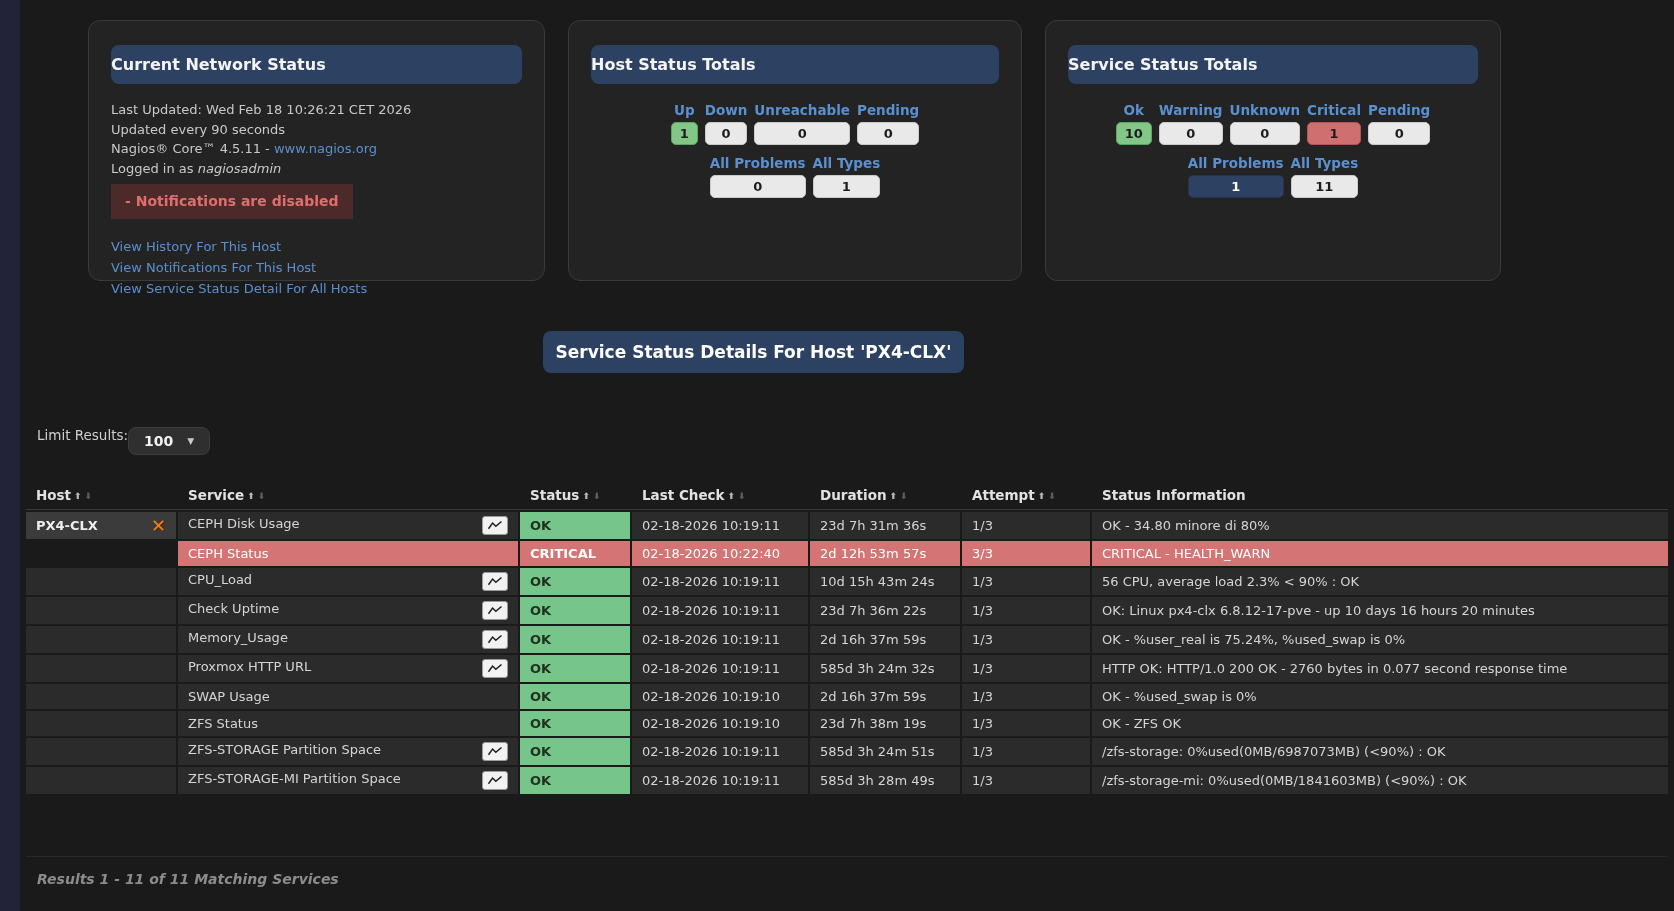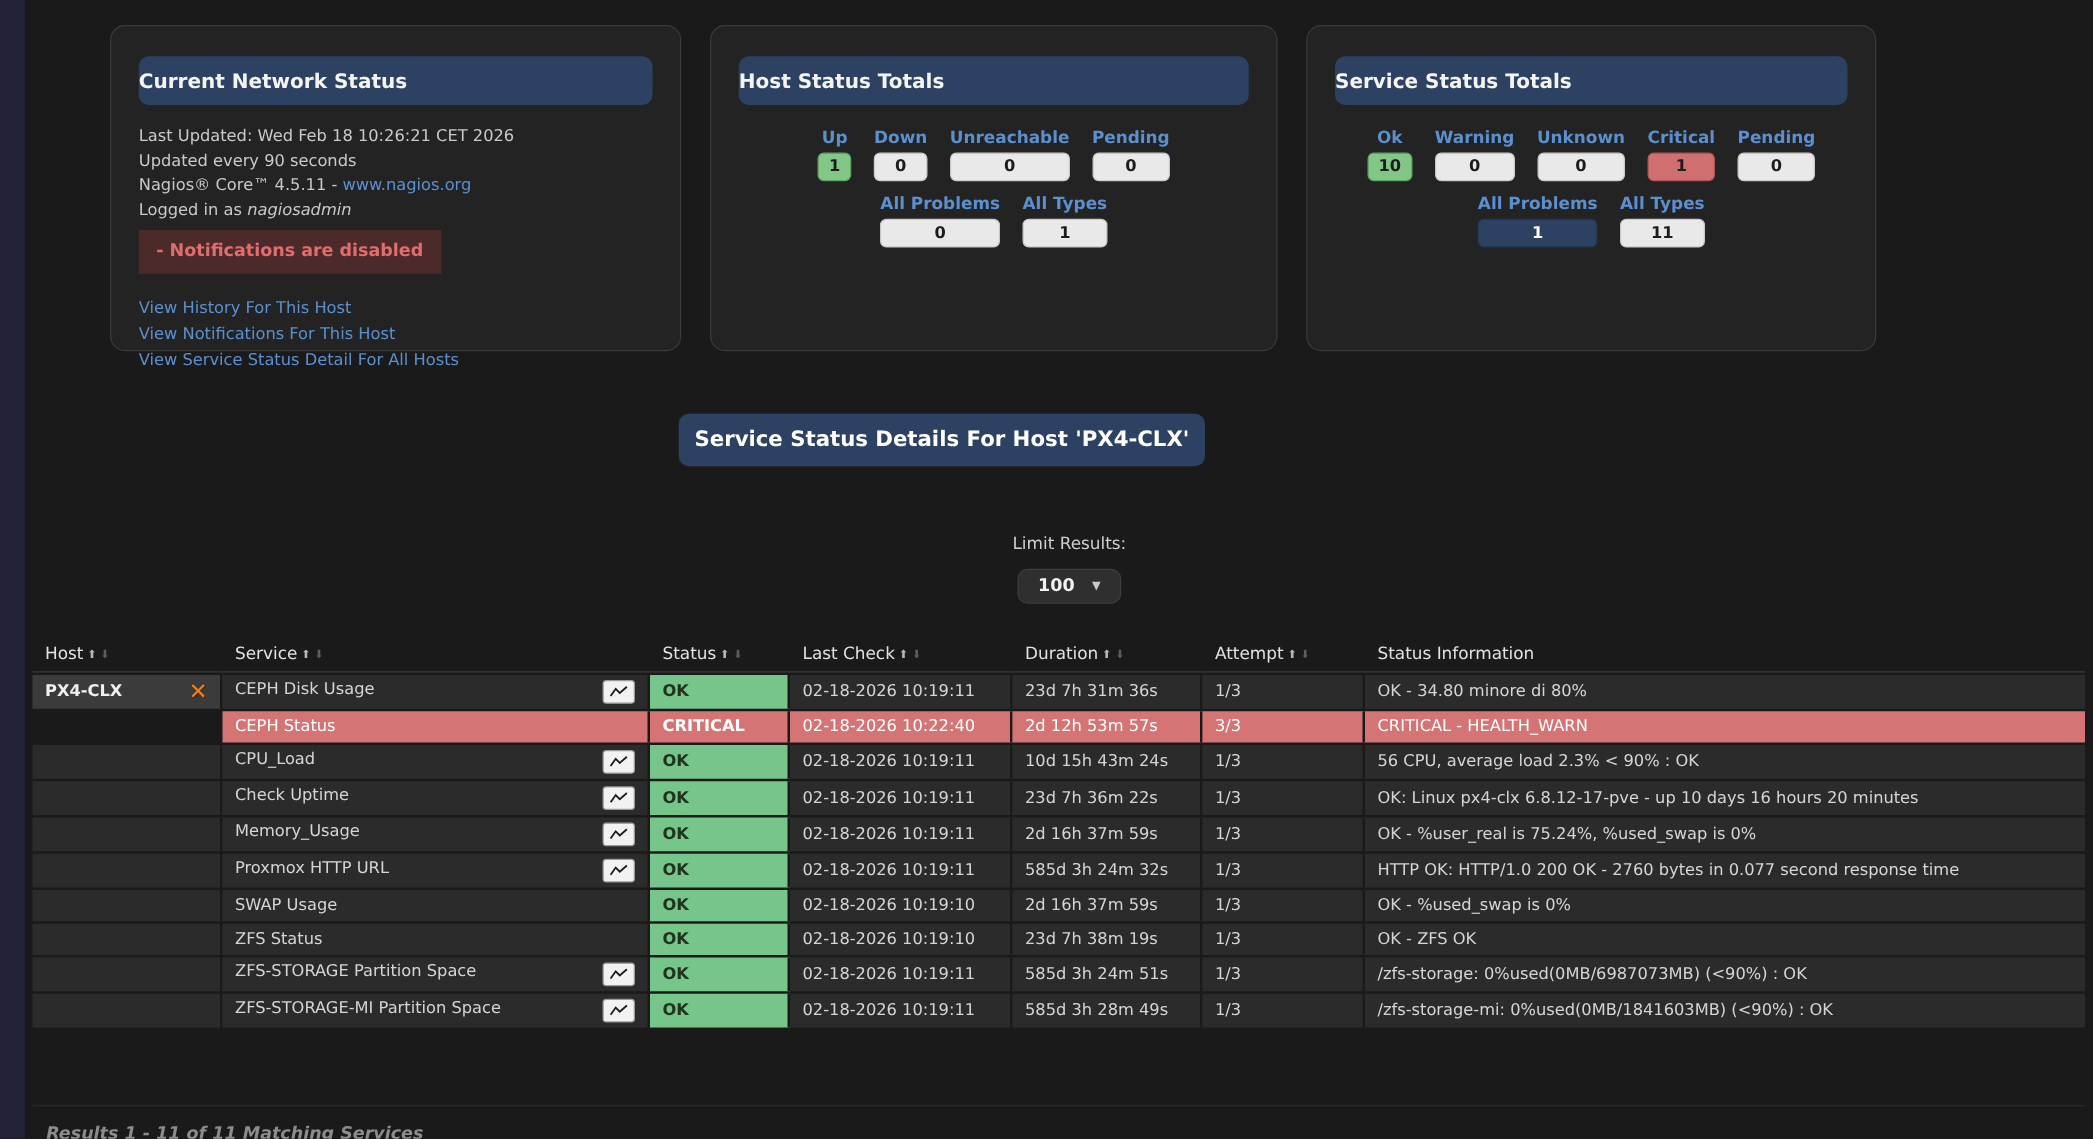--- a/index.html
+++ b/index.html
@@ -22,41 +22,41 @@
   .panel-header{background:#2d4263;border-radius:8px;color:#f4f4f4;font-weight:bold;font-size:16px;text-align:left;padding:10px 0;}
 
   .ns-body{margin-top:16px;font-size:13px;color:#c9c9c9;line-height:1.5;}
   .link{color:#5b90d0;text-decoration:none;cursor:pointer;}
   .italic{font-style:italic;}
   .notice-badge{display:inline-block;margin-top:6px;background:#4d2a2a;color:#e06e6e;font-weight:bold;font-size:14px;padding:7px 14px;border-radius:0;}
   .ns-links{margin-top:18px;font-size:13px;line-height:1.6;}
   .ns-links div{color:#5b90d0;cursor:pointer;}
 
   .tot-wrap{margin-top:18px;display:flex;flex-direction:column;align-items:center;}
-  .tot-grid{display:grid;grid-auto-flow:column;gap:18px;justify-content:center;}
+  .tot-grid{display:grid;grid-auto-flow:column;gap:7px;justify-content:center;}
   .tot-col{display:flex;flex-direction:column;align-items:center;gap:4px;}
   .tot-label{color:#5b90d0;font-weight:bold;font-size:13.5px;cursor:pointer;white-space:nowrap;}
   .tot-label.it{}
   .tot-box{display:block;width:100%;box-sizing:border-box;text-align:center;background:#e9e9e9;color:#1c1c1c;font-weight:bold;font-size:13px;padding:3px 8px;border-radius:5px;border:1px solid #c9c9c9;min-width:26px;}
   .tot-box.green{background:#82c787;border-color:#5da562;}
   .tot-box.red{background:#d06f70;border-color:#b25556;}
   .tot-box.navy{background:#2d4263;color:#ffffff;border-color:#24344e;}
   .tot-summary{margin-top:10px;}
 
   
   .banner{width:421px;margin:50px 0 0 543px;background:#2d4263;border-radius:8px;text-align:center;color:#fff;font-weight:bold;font-size:17px;padding:11px 0;}
 
   
-  .limit-row{margin:54px 0 0 37px;display:flex;align-items:center;gap:12px;color:#cfcfcf;font-size:13.5px;flex-direction:column;}
+  .limit-row{margin:54px 0 0 37px;display:flex;align-items:flex-start;gap:0;color:#cfcfcf;font-size:13.5px;}
   .limit-select{background:#2f2f2f;border:1px solid #3c3c3c;border-radius:8px;padding:5px 15px;display:flex;gap:14px;align-items:center;color:#f2f2f2;font-weight:bold;font-size:14px;cursor:pointer;}
   .dd-arrow{font-size:9px;color:#c9c9c9;}
 
   
   table.svc{width:1642px;margin:26px 6px 0 26px;border-collapse:separate;border-spacing:0 2px;table-layout:fixed;font-size:13px;}
-  table.svc th{color:#e2e2e2;font-weight:normal;font-size:13.5px;text-align:left;padding:4px 10px 6px 10px;border-bottom:1px solid #3a3a3a;white-space:nowrap;}
+  table.svc th{color:#e2e2e2;font-weight:bold;font-size:13.5px;text-align:left;padding:4px 10px 6px 10px;border-bottom:1px solid #3a3a3a;white-space:nowrap;}
   .sort{font-size:9px;margin-left:3px;cursor:pointer;position:relative;top:-1px;}
   .sort.up{color:#b6b6b6;}
   .sort.down{color:#5d5d5d;}
   table.svc td{background:#2b2b2b;color:#d5d5d5;padding:4px 10px;height:17px;white-space:nowrap;overflow:hidden;border-right:2px solid #1a1a1a;vertical-align:middle;}
   table.svc td:last-child{border-right:none;}
   td.host-cell{background:transparent;border-right:2px solid transparent;}
   td.host-cell.filled{background:#3b3b3b;font-weight:bold;color:#f0f0f0;}
   .px-icon{float:right;color:#ef8018;font-weight:bold;font-size:18px;line-height:16px;cursor:pointer;text-shadow:1px 1px 0 #4d2800;}
   .svc-name{cursor:pointer;}
   .graph-icon{float:right;display:inline-flex;align-items:center;justify-content:center;width:24px;height:17px;background:#f2f2f2;border:1px solid #9a9a9a;border-radius:3px;cursor:pointer;}

